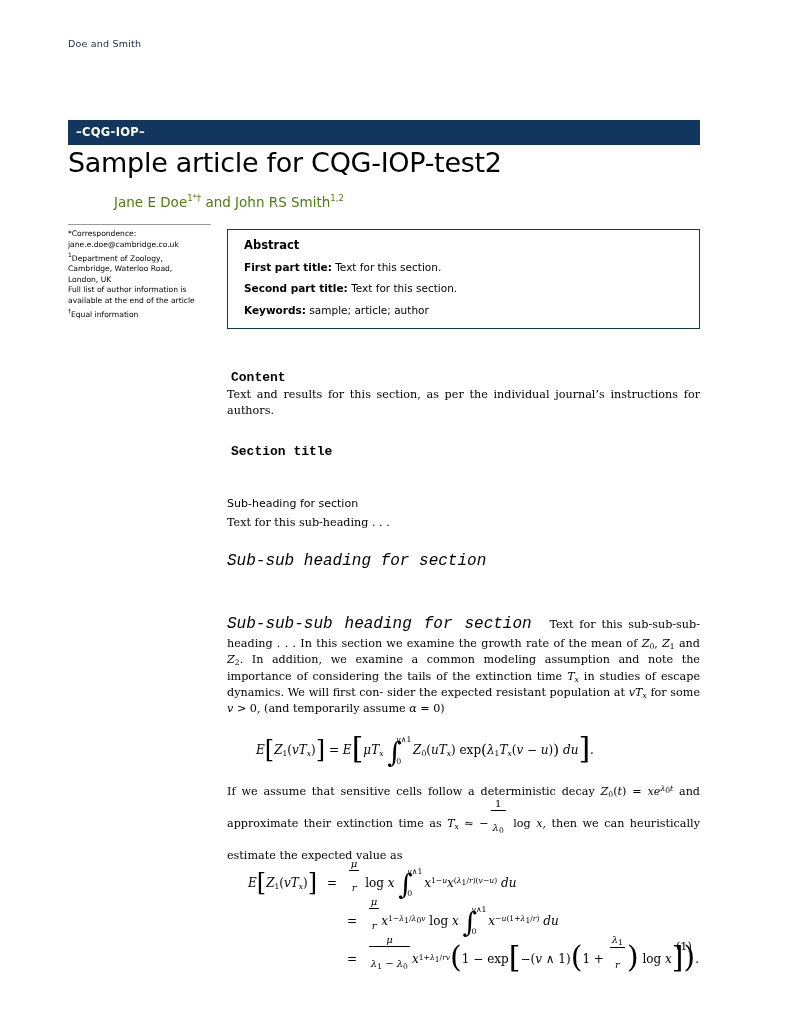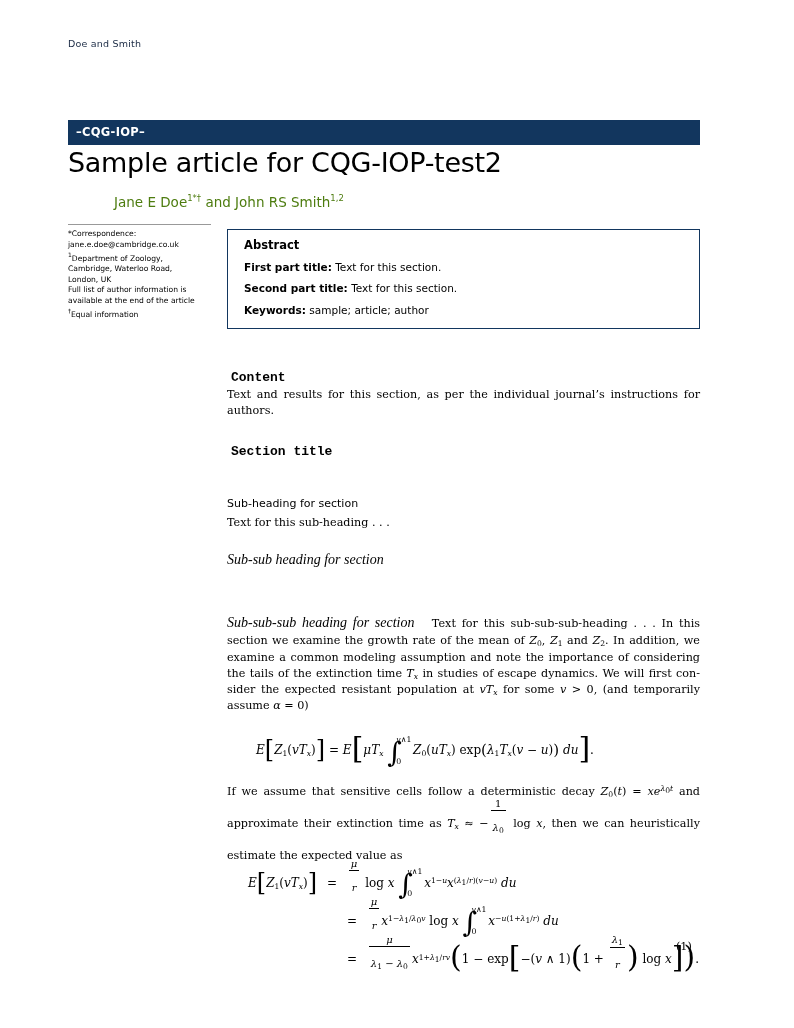--- a/index.html
+++ b/index.html
@@ -159,23 +159,23 @@
     padding: 0;
   }
   h3.subsec {
     font-family: "DejaVu Sans", sans-serif;
     font-size: 11px;
     font-weight: normal;
     margin: 0;
     padding: 0;
   }
   .subsub {
-    font-family: Liberation Serif, serif;
+    font-family: Liberation Mono, monospace;
     font-style: italic;
-    font-size: 14px;
+    font-size: 16px;
   }
   p.body {
     font-family: "DejaVu Serif", serif;
     font-size: 11.2px;
     line-height: 1.45;
     margin: 0;
     text-align: justify;
   }
   .mi { font-style: italic; }
   sub.sb { font-size: 7.6px; font-style: normal; vertical-align: -0.28em; }

